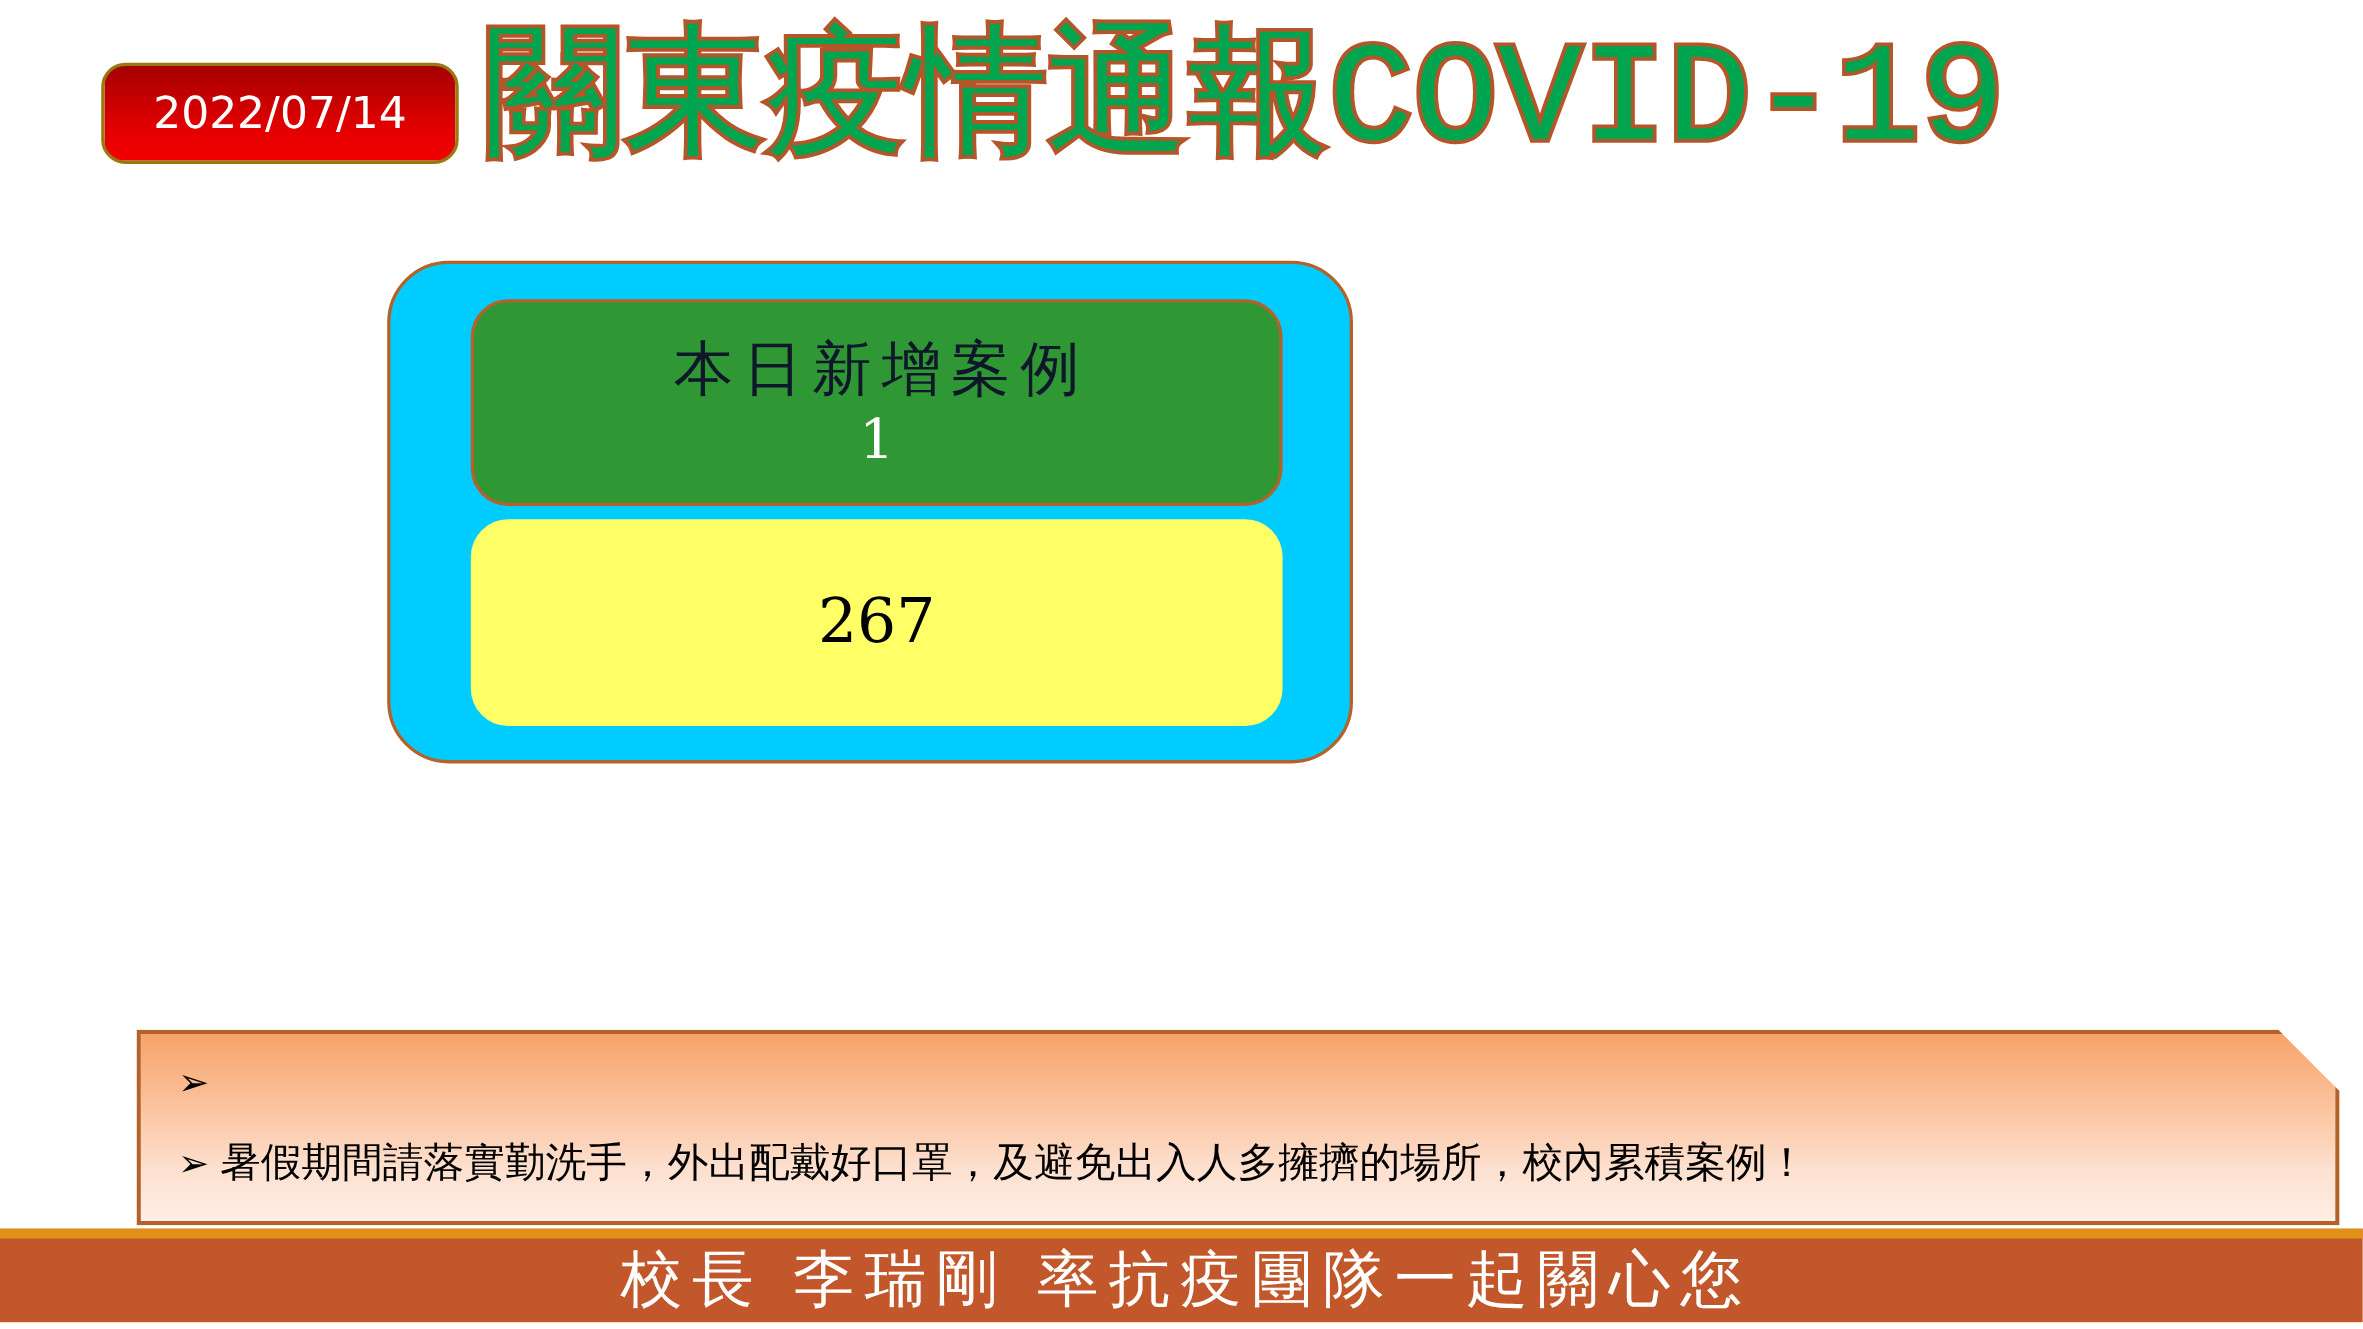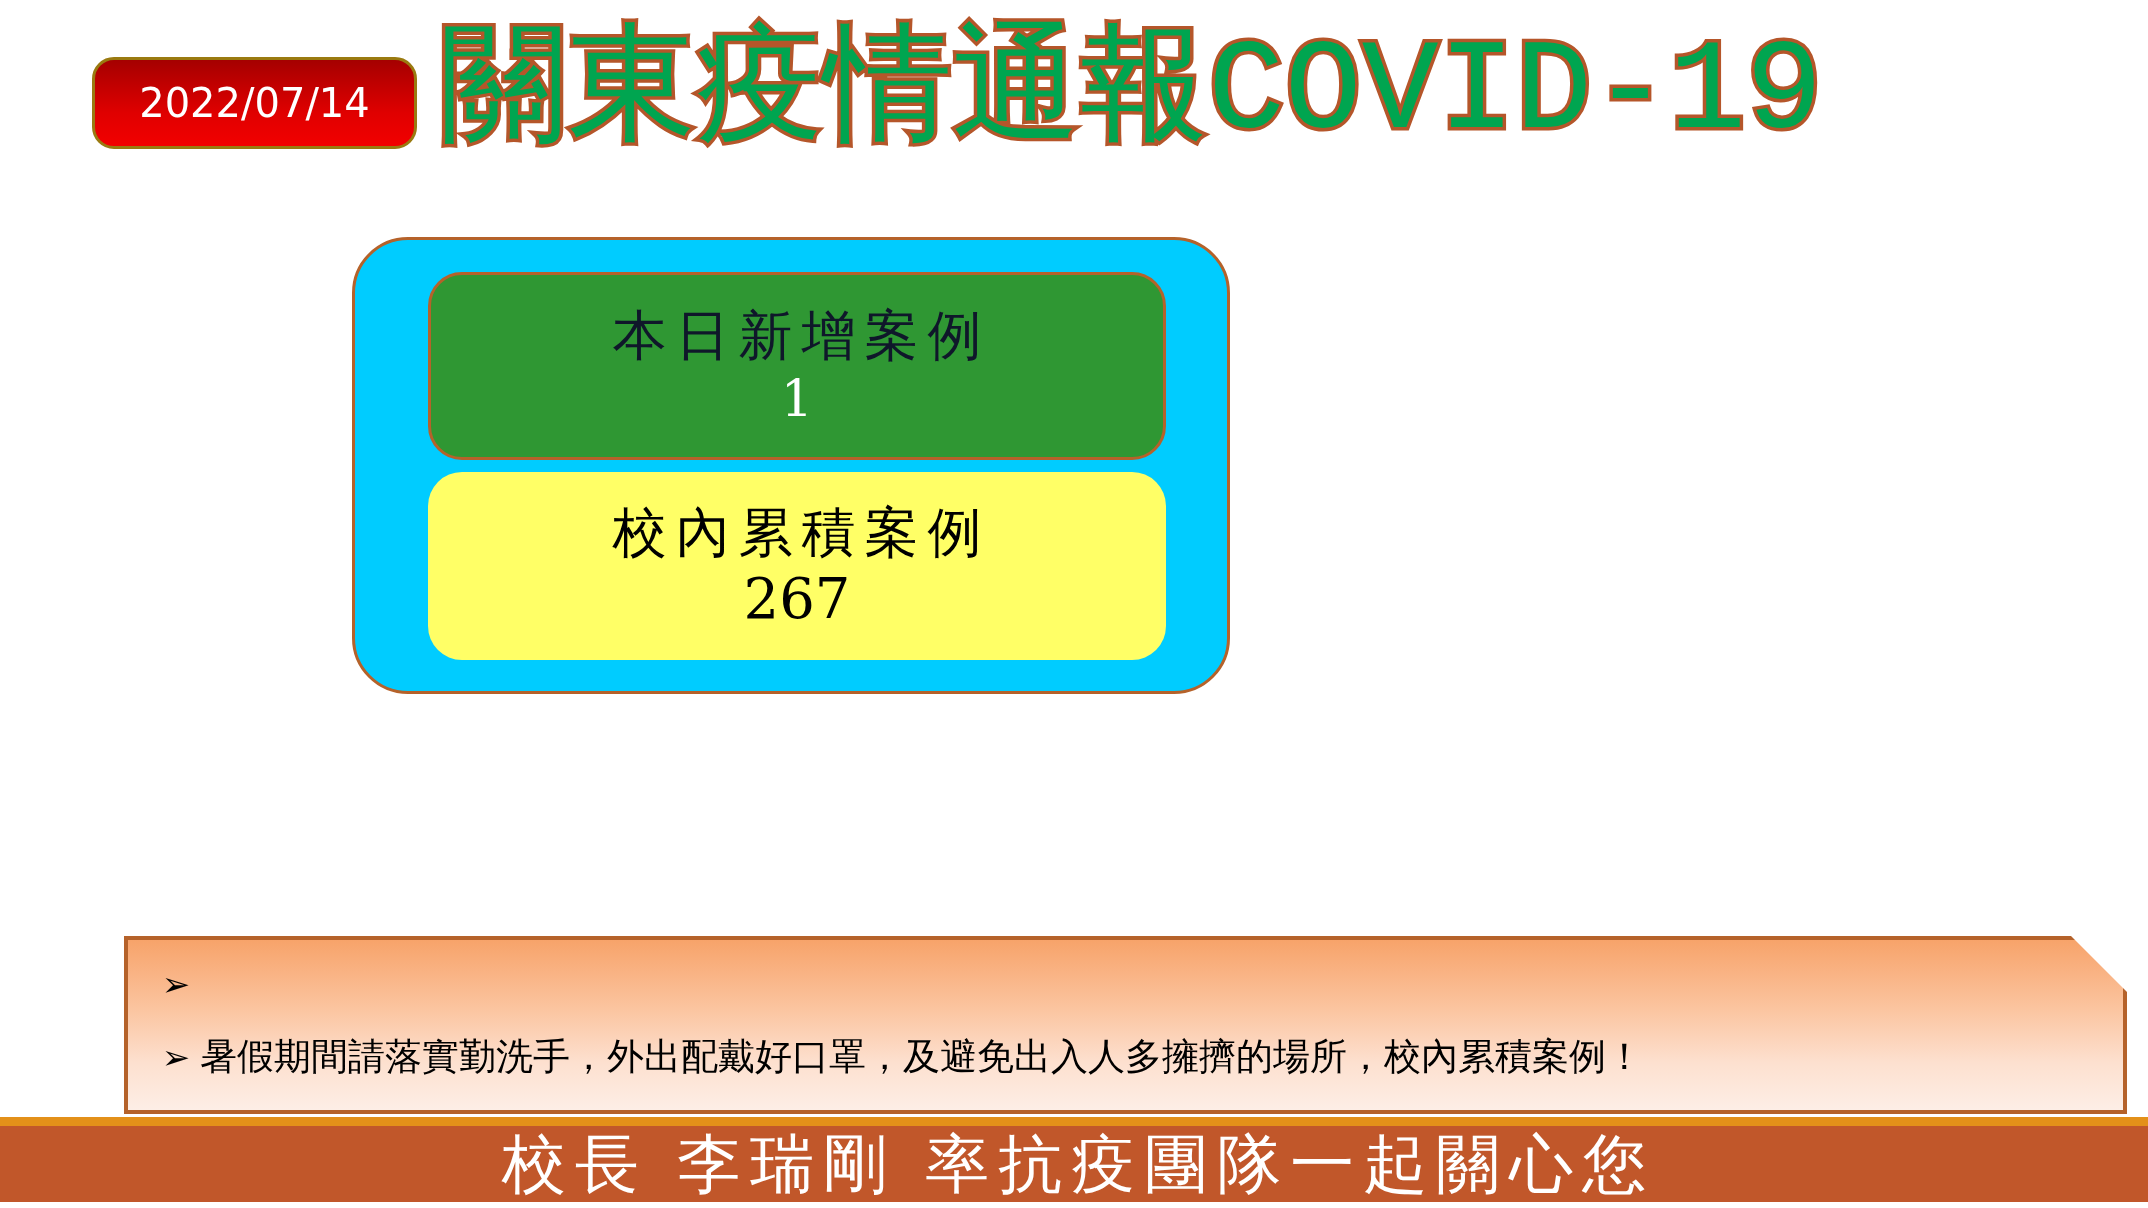--- a/index.html
+++ b/index.html
@@ -178,21 +178,21 @@
     height: 85px;
     background: #c1572a;
     border-top: 9px solid #e39019;
     box-sizing: border-box;
     display: flex;
     align-items: center;
     justify-content: center;
   }
   #footer-text {
     color: #ffffff;
-    font-size: 64px;
+    font-size: 56px;
     line-height: 1;
     font-family: "DejaVu Sans", sans-serif;
     letter-spacing: 9px;
     text-indent: 9px;
   }
 </style>
 </head>
 <body>
 
 <div id="header">
@@ -206,21 +206,20 @@
 </div>
 
 <div id="card-outer"></div>
 
 <div id="card-new">
   <div id="card-new-label">本日新增案例</div>
   <div id="card-new-value">1</div>
 </div>
 
 <div id="card-total">
-  <div id="card-total-label">校內累積案例</div>
   <div id="card-total-value">267</div>
 </div>
 
 <div id="notes-panel">
 
   <div class="note-row">
     <span class="note-bullet">➢</span>
   </div>
 
   <div class="note-row">

